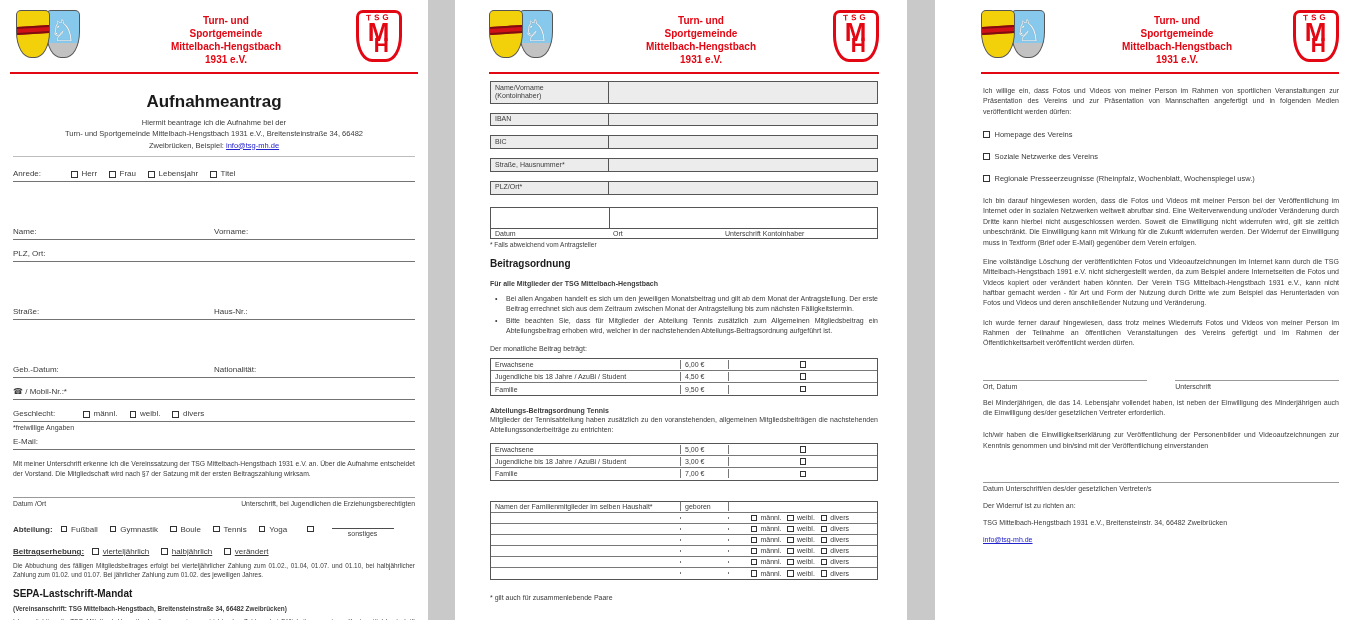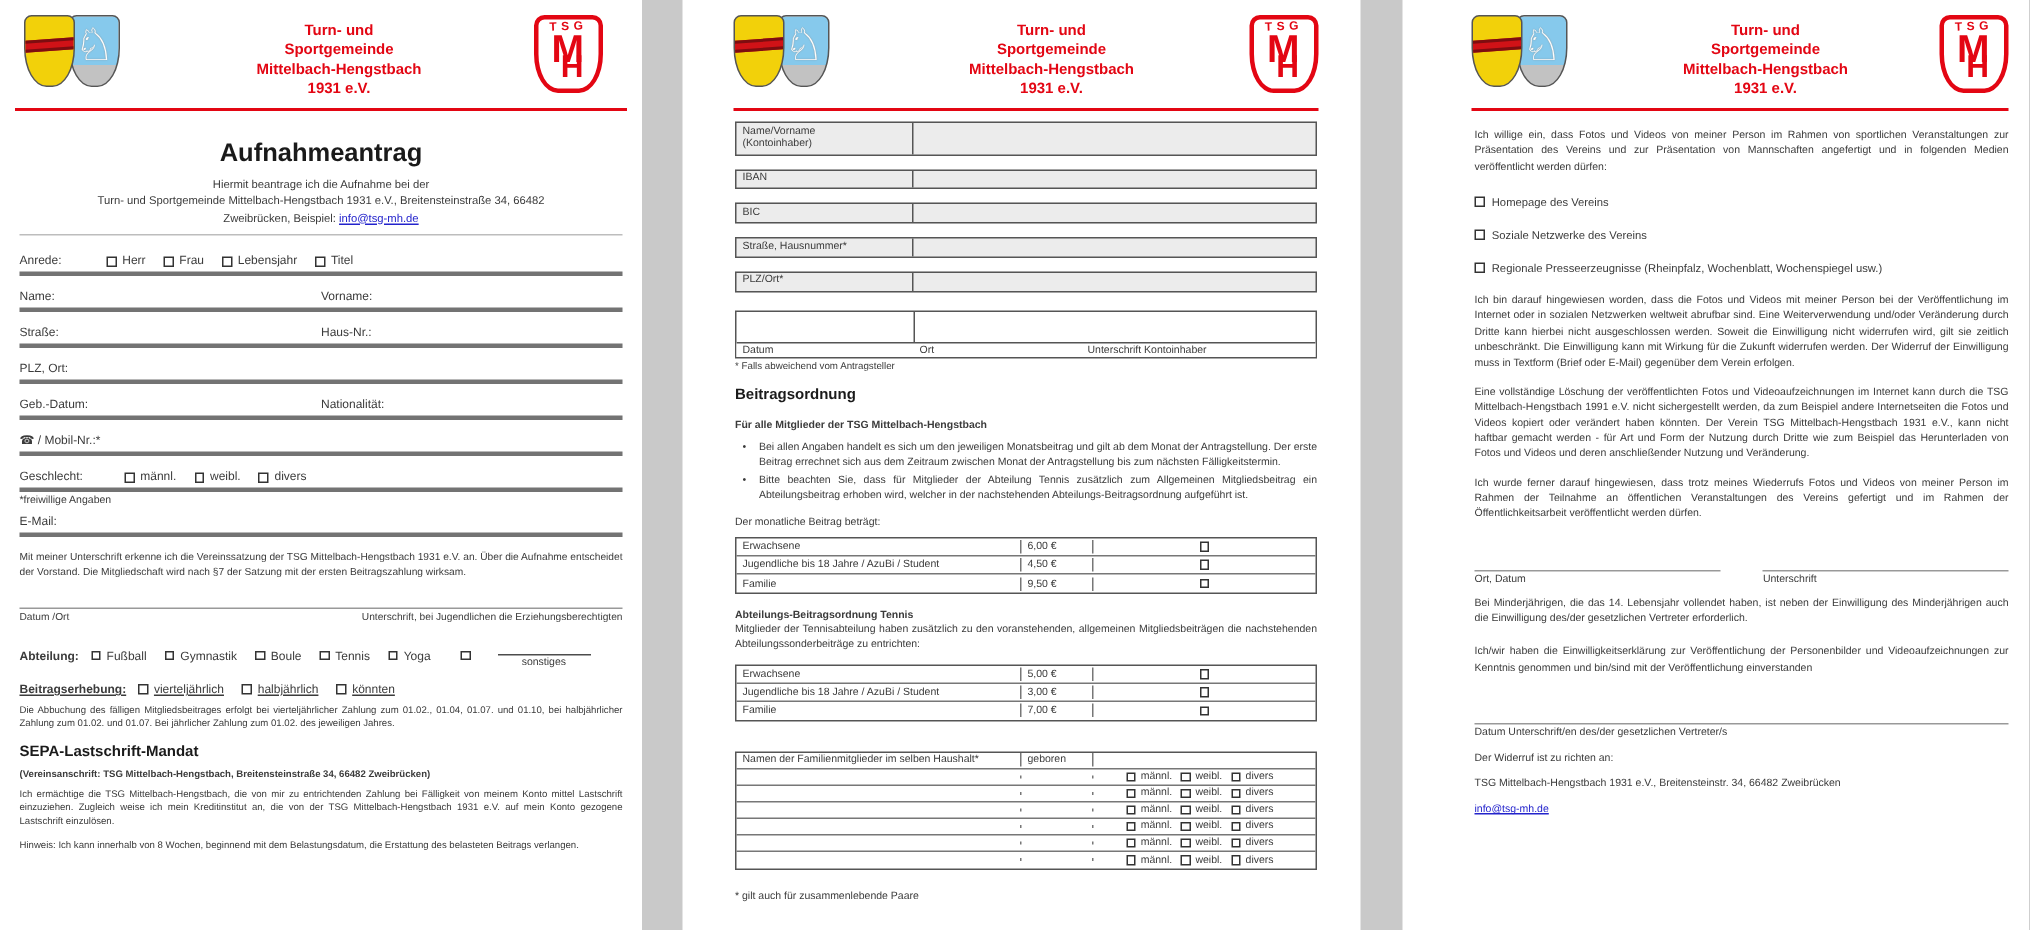--- a/index.html
+++ b/index.html
@@ -36,24 +36,24 @@
   .inner1{padding:0 13px;}
   .inner2{padding:0 29px 0 35px;}
   .inner3{padding:0 14px 0 48px;}
 
   .title1{margin-top:18px;text-align:center;font-size:17px;font-weight:bold;color:#1a1a1a;}
   .intro{margin-top:5px;text-align:center;font-size:7.5px;line-height:1.5;}
   a.link{color:#2323cc;text-decoration:underline;}
   .thin{border-top:1px solid #bdbdbd;margin-top:5px;}
 
   
-  .frow{display:flex;align-items:flex-end;margin-top:9px;padding-bottom:3px;border-bottom:3px solid #737373;
+  .frow{display:flex;align-items:flex-end;margin-top:9px;padding-bottom:3px;border-bottom:1px solid #737373;
         font-size:8px;min-height:11px;}
   .frow.first{margin-top:12px;}
-  .half{width:50%;display:flex;align-items:center;}
+  .half{width:50%;display:flex;align-items:center;margin-top:36px;}
   .fill{flex:1;min-height:9px;}
   .flabel{white-space:nowrap;}
   .cb{display:inline-block;width:6.5px;height:6.5px;border:1px solid #333;background:#fff;vertical-align:-1px;flex:none;}
   .cbl{margin:0 12px 0 4px;white-space:nowrap;}
   .tinynote{font-size:7px;margin-top:2px;}
   .para{margin-top:9px;font-size:6.8px;line-height:1.5;text-align:justify;}
   .small{font-size:6.4px;line-height:1.45;text-align:justify;}
   .sig1{margin-top:18px;border-top:1px solid #999;padding-top:2px;display:flex;justify-content:space-between;font-size:6.8px;}
   .boldrow{display:flex;align-items:center;font-size:8px;margin-top:14px;}
   .boldrow .bl8{font-weight:bold;margin-right:8px;}
@@ -159,33 +159,33 @@
             <span class="flabel">Name:</span>
             <span class="fill"></span>
           </span>
         <span class="half">
             <span class="flabel">Vorname:</span>
             <span class="fill"></span>
           </span>
       </div>
 
       <div class="frow">
+        <span class="flabel">PLZ, Ort:</span>
+          <span class="fill"></span>
+      </div>
+
+      <div class="frow">
         <span class="half">
             <span class="flabel">Straße:</span>
             <span class="fill"></span>
           </span>
         <span class="half">
             <span class="flabel">Haus-Nr.:</span>
             <span class="fill"></span>
           </span>
-      </div>
-
-      <div class="frow">
-        <span class="flabel">PLZ, Ort:</span>
-          <span class="fill"></span>
       </div>
 
       <div class="frow">
         <span class="half">
             <span class="flabel">Geb.-Datum:</span>
             <span class="fill"></span>
           </span>
         <span class="half">
             <span class="flabel">Nationalität:</span>
             <span class="fill"></span>
@@ -239,21 +239,21 @@
         </span>
       </div>
 
       <div class="boldrow" style="margin-top:10px;text-decoration:underline;">
         <span class="bl8">Beitragserhebung:</span>
         <span class="cb"></span>
           <span class="cbl">vierteljährlich</span>
         <span class="cb"></span>
           <span class="cbl">halbjährlich</span>
         <span class="cb"></span>
-          <span class="cbl">könnten</span>
+          <span class="cbl">verändert</span>
       </div>
 
       <div class="small mt5">Die Abbuchung des fälligen Mitgliedsbeitrages erfolgt bei vierteljährlicher Zahlung zum 01.02., 01.04, 01.07. und 01.10, bei halbjährlicher Zahlung zum 01.02. und 01.07. Bei jährlicher Zahlung zum 01.02. des jeweiligen Jahres.</div>
       <div class="sepah">SEPA-Lastschrift-Mandat</div>
       <div class="vanschrift">(Vereinsanschrift: TSG Mittelbach-Hengstbach, Breitensteinstraße 34, 66482 Zweibrücken)</div>
       <div class="small mt5">Ich ermächtige die TSG Mittelbach-Hengstbach, die von mir zu entrichtenden Zahlung bei Fälligkeit von meinem Konto mittel Lastschrift einzuziehen. Zugleich weise ich mein Kreditinstitut an, die von der TSG Mittelbach-Hengstbach 1931 e.V. auf mein Konto gezogene Lastschrift einzulösen.</div>
       <div class="small mt6">Hinweis: Ich kann innerhalb von 8 Wochen, beginnend mit dem Belastungsdatum, die Erstattung des belasteten Beitrags verlangen.</div>
     </div>
   </div>
 

